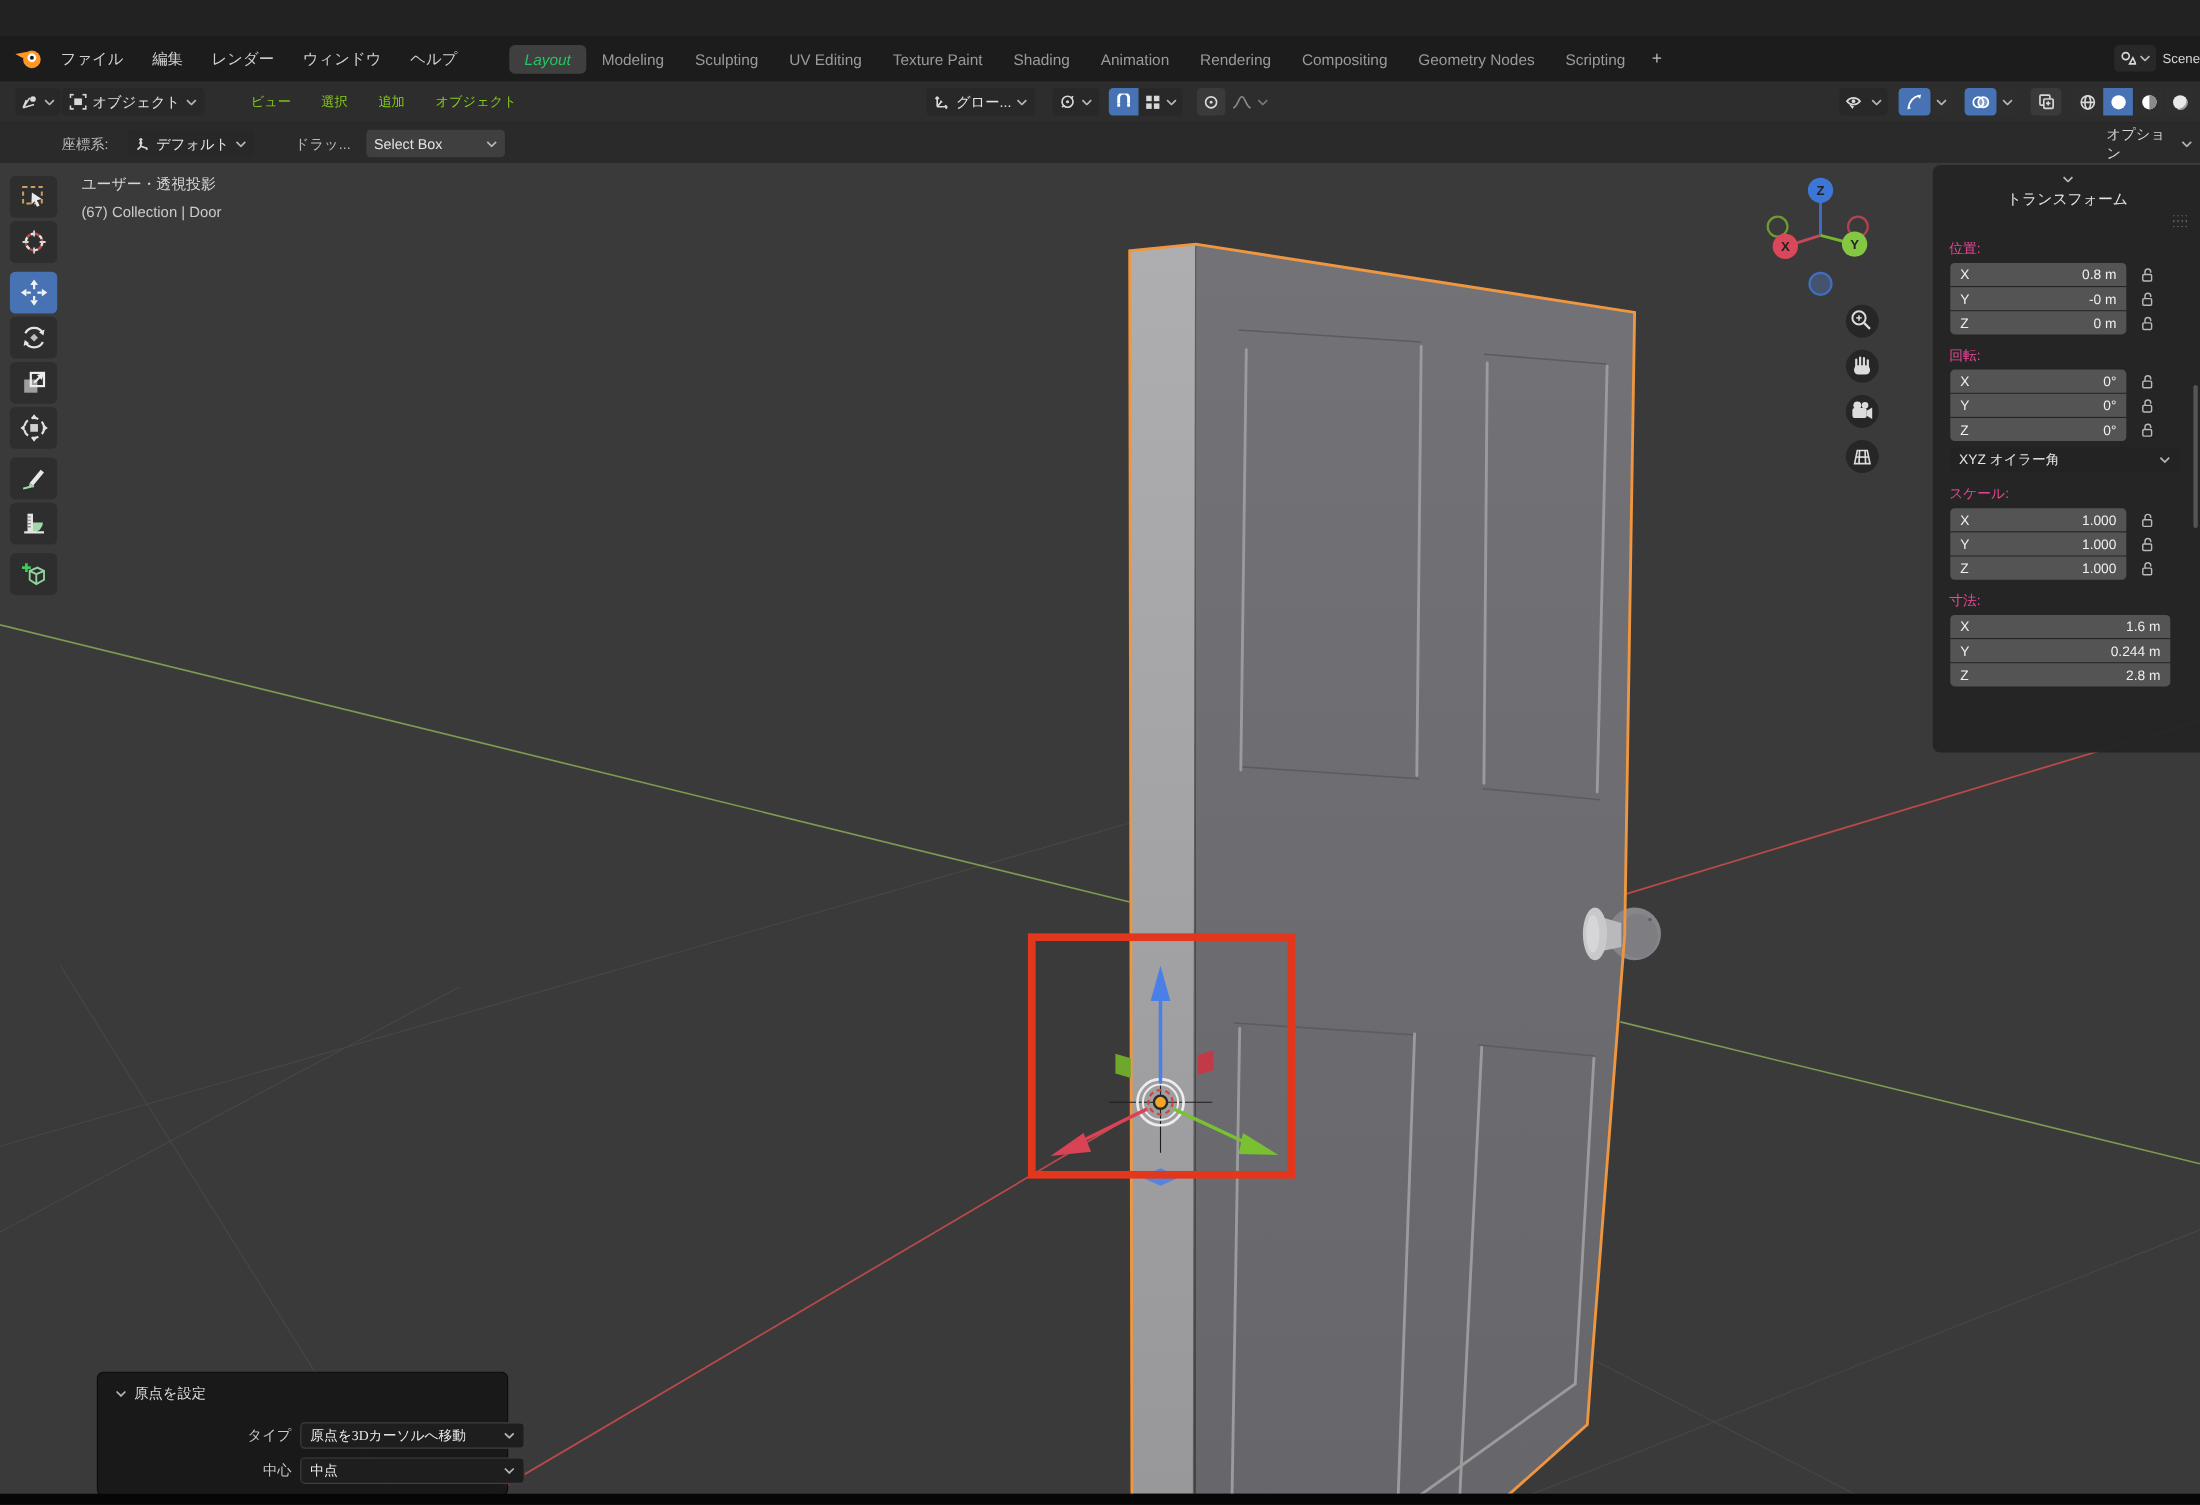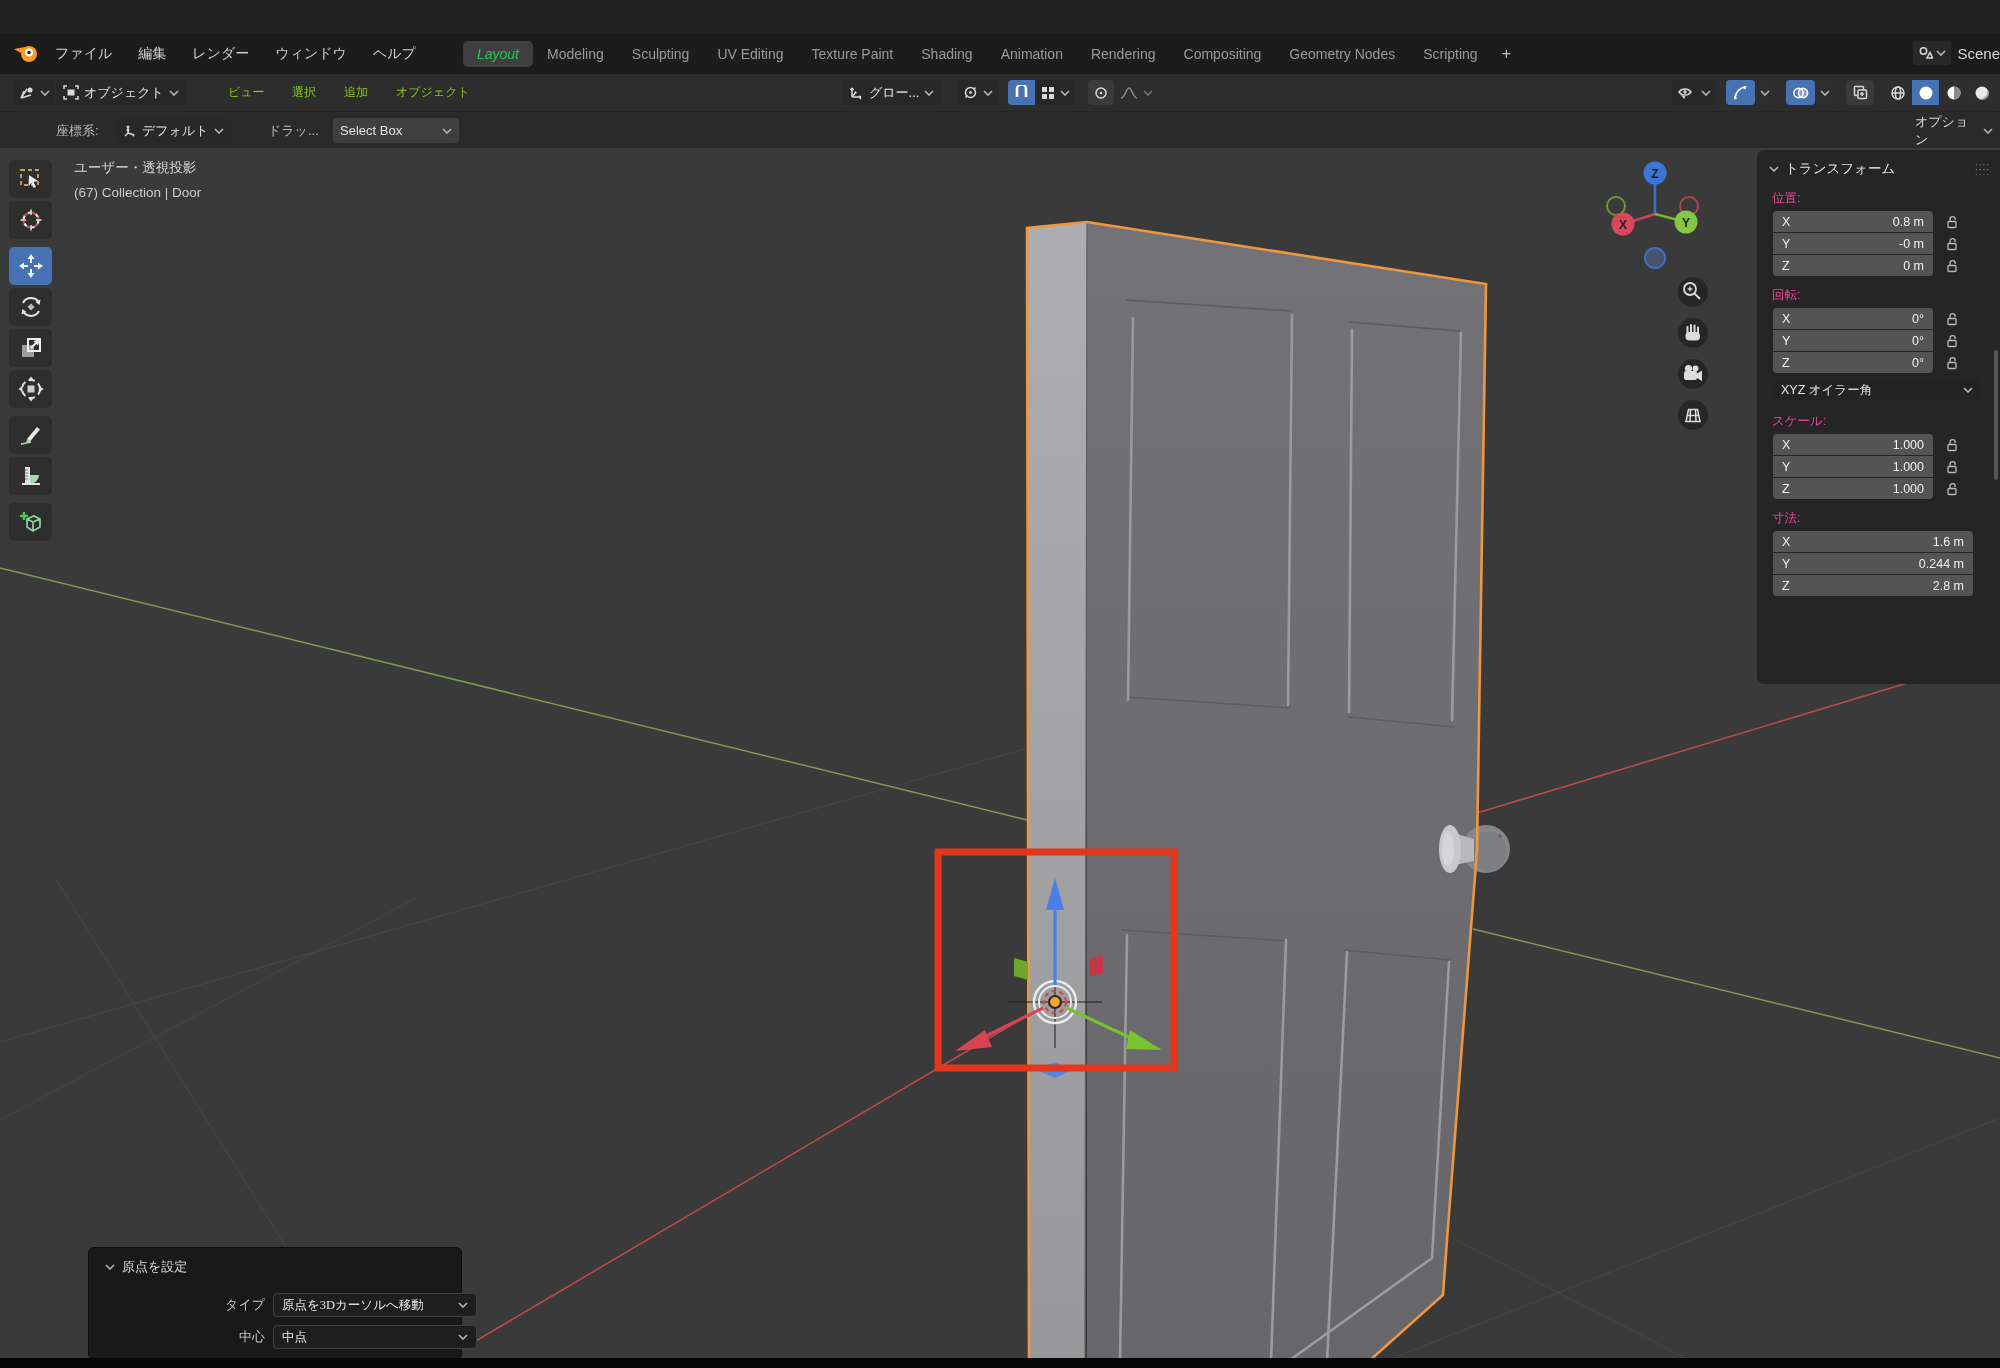--- a/index.html
+++ b/index.html
@@ -17,42 +17,42 @@
   .fileicon i::after{content:"";position:absolute;left:2px;top:2px;width:4px;height:4px;border-radius:50%;background:#fff;}
   
   #topbar{left:0;top:33px;width:2000px;height:41px;background:#1c1c1c;display:flex;align-items:center;}
   .menu-item{color:#d2d2d2;font-size:14px;padding:0 13px;cursor:default;}
   #tabs{display:flex;align-items:center;margin-left:34px;}
   .tab{color:#9a9a9a;font-size:14px;padding:5px 14px;border-radius:5px;}
   .tab.active{background:#3f3f3f;color:#22c55e;font-style:italic;}
   .tab.plus{color:#bdbdbd;font-size:16px;padding:2px 10px;}
   #scene-wrap{position:absolute;right:0;top:40px;height:26px;display:flex;align-items:center;gap:6px;}
   .mini-btn{height:24px;background:#282828;border-radius:4px;display:flex;align-items:center;padding:0 5px;gap:3px;}
-  #scene-label{color:#d8d8d8;font-size:15px;}
+  #scene-label{color:#d8d8d8;font-size:12px;}
   
   #vp-header{left:0;top:74px;width:2000px;height:37px;background:#2d2d2d;}
   #tool-settings{left:0;top:111px;width:2000px;height:37px;background:#2a2a2a;border-top:1px solid #262626;overflow:hidden;}
   .pill{position:absolute;height:25px;background:#282828;border-radius:4px;display:flex;align-items:center;gap:5px;padding:0 7px;color:#e2e2e2;font-size:13px;}
   .flat{background:transparent;}
   .hmenu{position:absolute;top:6px;color:#84cc16;font-size:12px;padding:4px 6px;}
   .chev{width:10px;height:6px;stroke:#b5b5b5;stroke-width:1.6;fill:none;flex:0 0 auto;}
   .icn{stroke:#d8d8d8;fill:none;stroke-width:1.5;}
   .togl{position:absolute;height:25px;border-radius:4px;background:#2e2e2e;display:flex;align-items:center;justify-content:center;}
   .togl.on{background:#4772b3;}
   .lbl{color:#b9b9b9;font-size:13px;}
   
   #viewport{left:0;top:148px;width:2000px;height:1210px;background:#3a3a3a;overflow:hidden;}
   #scene{position:absolute;left:0;top:0;}
   .vp-text{position:absolute;color:#d6d6d6;font-size:13.5px;}
   
   .tbtn{position:absolute;left:9px;width:43px;height:38px;background:#2e2e2e;border-radius:5px;display:flex;align-items:center;justify-content:center;}
   .tbtn.on{background:#4772b3;}
   
   #npanel{left:1757px;top:150px;width:243px;height:534px;background:rgba(36,36,36,.96);border-radius:7px 0 0 7px;color:#d8d8d8;overflow:hidden;}
-  #npanel .hd{display:flex;align-items:center;gap:6px;padding:10px 10px 2px 12px;font-size:13.5px;color:#e4e4e4;}
+  #npanel .hd{display:flex;align-items:center;gap:6px;padding:10px 10px 2px 12px;font-size:13.5px;color:#e4e4e4;flex-direction:column;}
   #npanel .grip{margin-left:auto;color:#7a7a7a;font-size:10px;letter-spacing:1px;line-height:5px;text-align:right;}
   .seclab{padding:10px 0 4px 15px;font-size:12.5px;color:#ec4899;}
   .prow{display:flex;align-items:center;margin:0 0 1px 16px;height:21px;}
   .pfield{width:160px;height:21px;background:#545454;display:flex;align-items:center;padding:0 9px;box-sizing:border-box;font-size:12.5px;color:#f0f0f0;}
   .prow.first .pfield{border-radius:4px 4px 0 0;}
   .prow.last  .pfield{border-radius:0 0 4px 4px;}
   .prow.wide .pfield{width:200px;}
   .pfield .ax{width:30px;}
   .pfield .val{margin-left:auto;}
   .lock{width:14px;height:14px;margin-left:12px;stroke:#b9b9b9;fill:none;stroke-width:1.3;}

